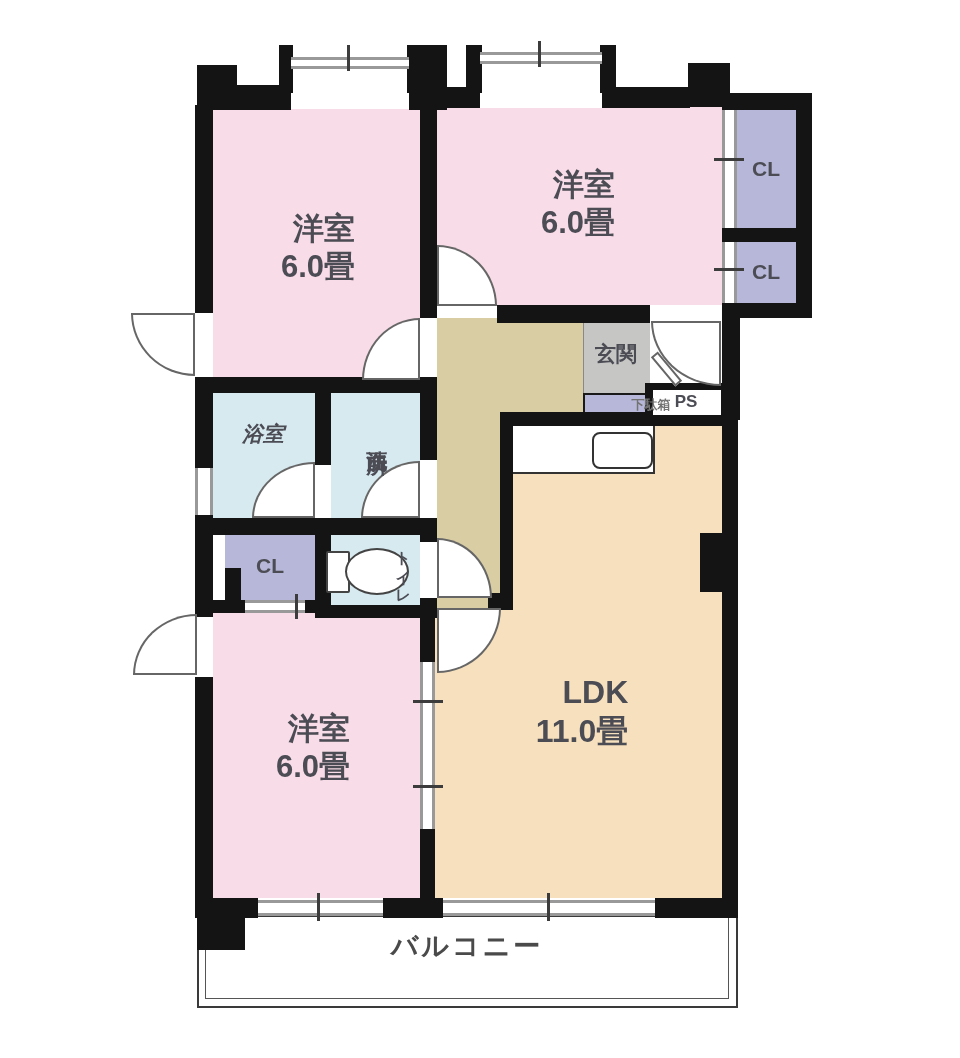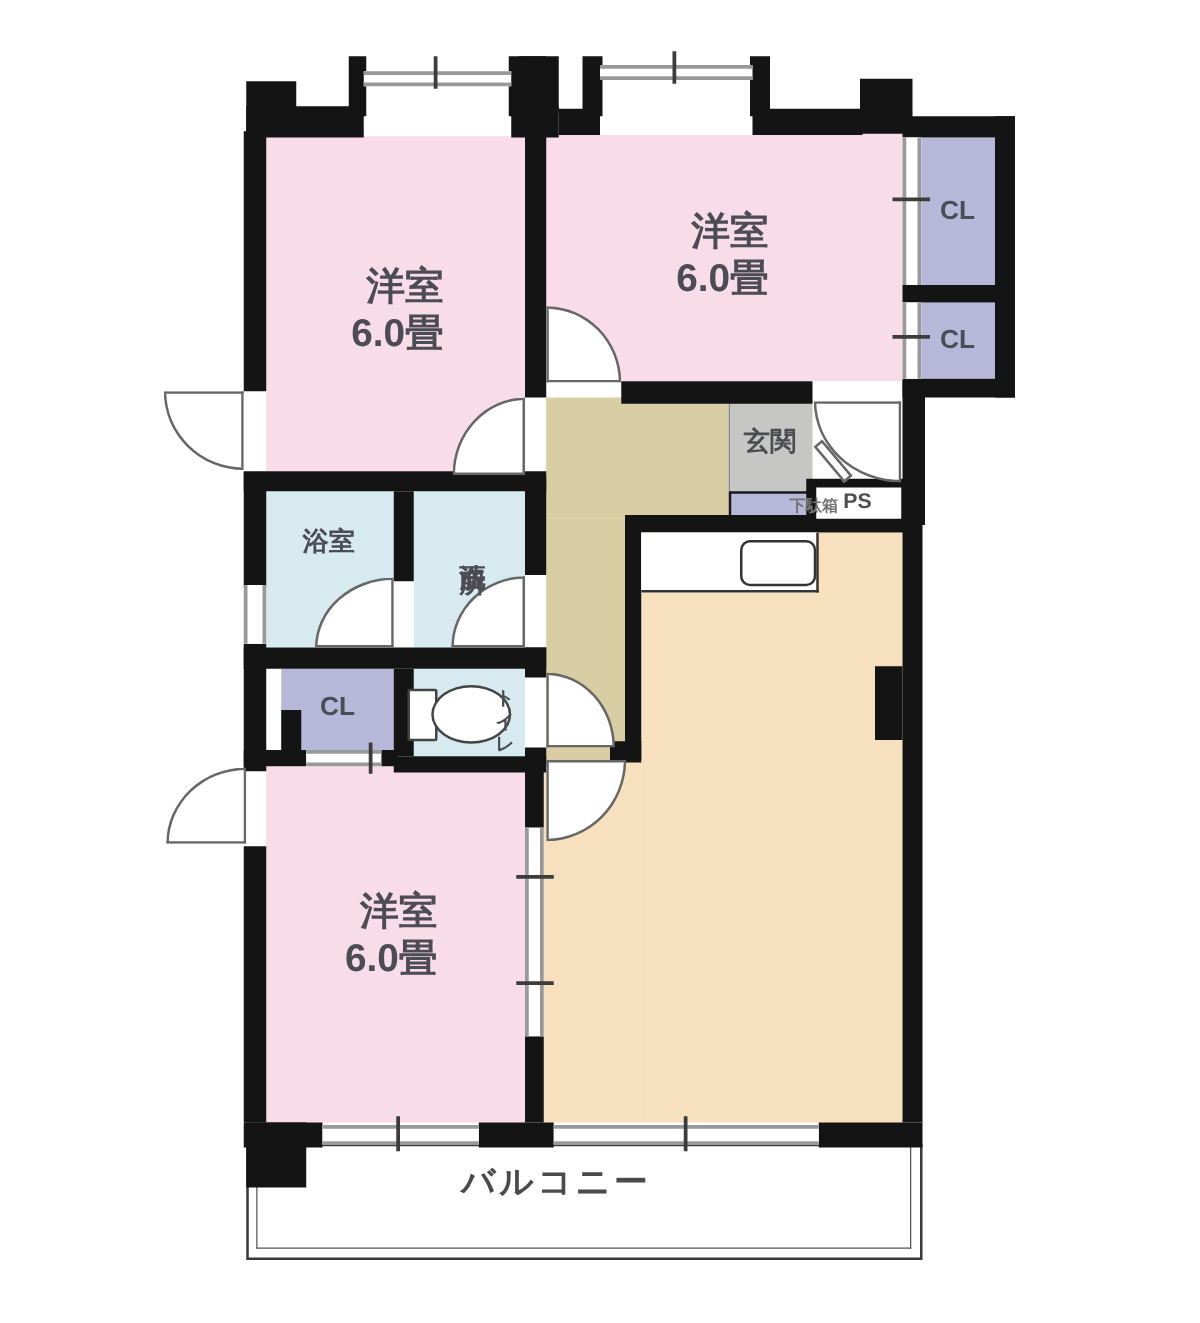--- a/index.html
+++ b/index.html
@@ -149,24 +149,28 @@
     <div>6.0畳</div>
   </div>
   <div class="lbl" style="left:578px;top:204px;font-size:31px;">
     <div>洋室</div>
     <div>6.0畳</div>
   </div>
   <div class="lbl" style="left:313px;top:748px;font-size:31px;">
     <div>洋室</div>
     <div>6.0畳</div>
   </div>
-  <div class="lbl" style="left:263px;top:434px;font-size:21px;">浴室</div>
+  <div class="lbl" style="left:582px;top:712px;font-size:32px;">
+    <div>LDK</div>
+    <div>11.0畳</div>
+  </div>
+  <div class="lbl" style="left:263px;top:434px;font-size:21px;font-style:italic;">浴室</div>
   <div class="lbl vert" style="left:377px;top:437px;font-size:21px;">洗面所</div>
   <div class="lbl vert" style="left:403px;top:569px;font-size:15px;">トイレ</div>
   <div class="lbl" style="left:270px;top:566px;font-size:21px;">CL</div>
   <div class="lbl" style="left:766px;top:169px;font-size:21px;">CL</div>
   <div class="lbl" style="left:766px;top:272px;font-size:21px;">CL</div>
   <div class="lbl" style="left:616px;top:354px;font-size:21px;">玄関</div>
   <div class="lbl" style="left:651px;top:405px;font-size:13px;color:#737373;">下駄箱</div>
   <div class="lbl" style="left:686px;top:402px;font-size:17px;z-index:6;">PS</div>
-  <div class="lbl" style="left:445px;top:946px;font-size:27px;color:#4a4a4a;letter-spacing:3px;">バルコニー</div>
+  <div class="lbl" style="left:467px;top:946px;font-size:27px;color:#4a4a4a;letter-spacing:3px;">バルコニー</div>
 
 </div>
 
 </body></html>

